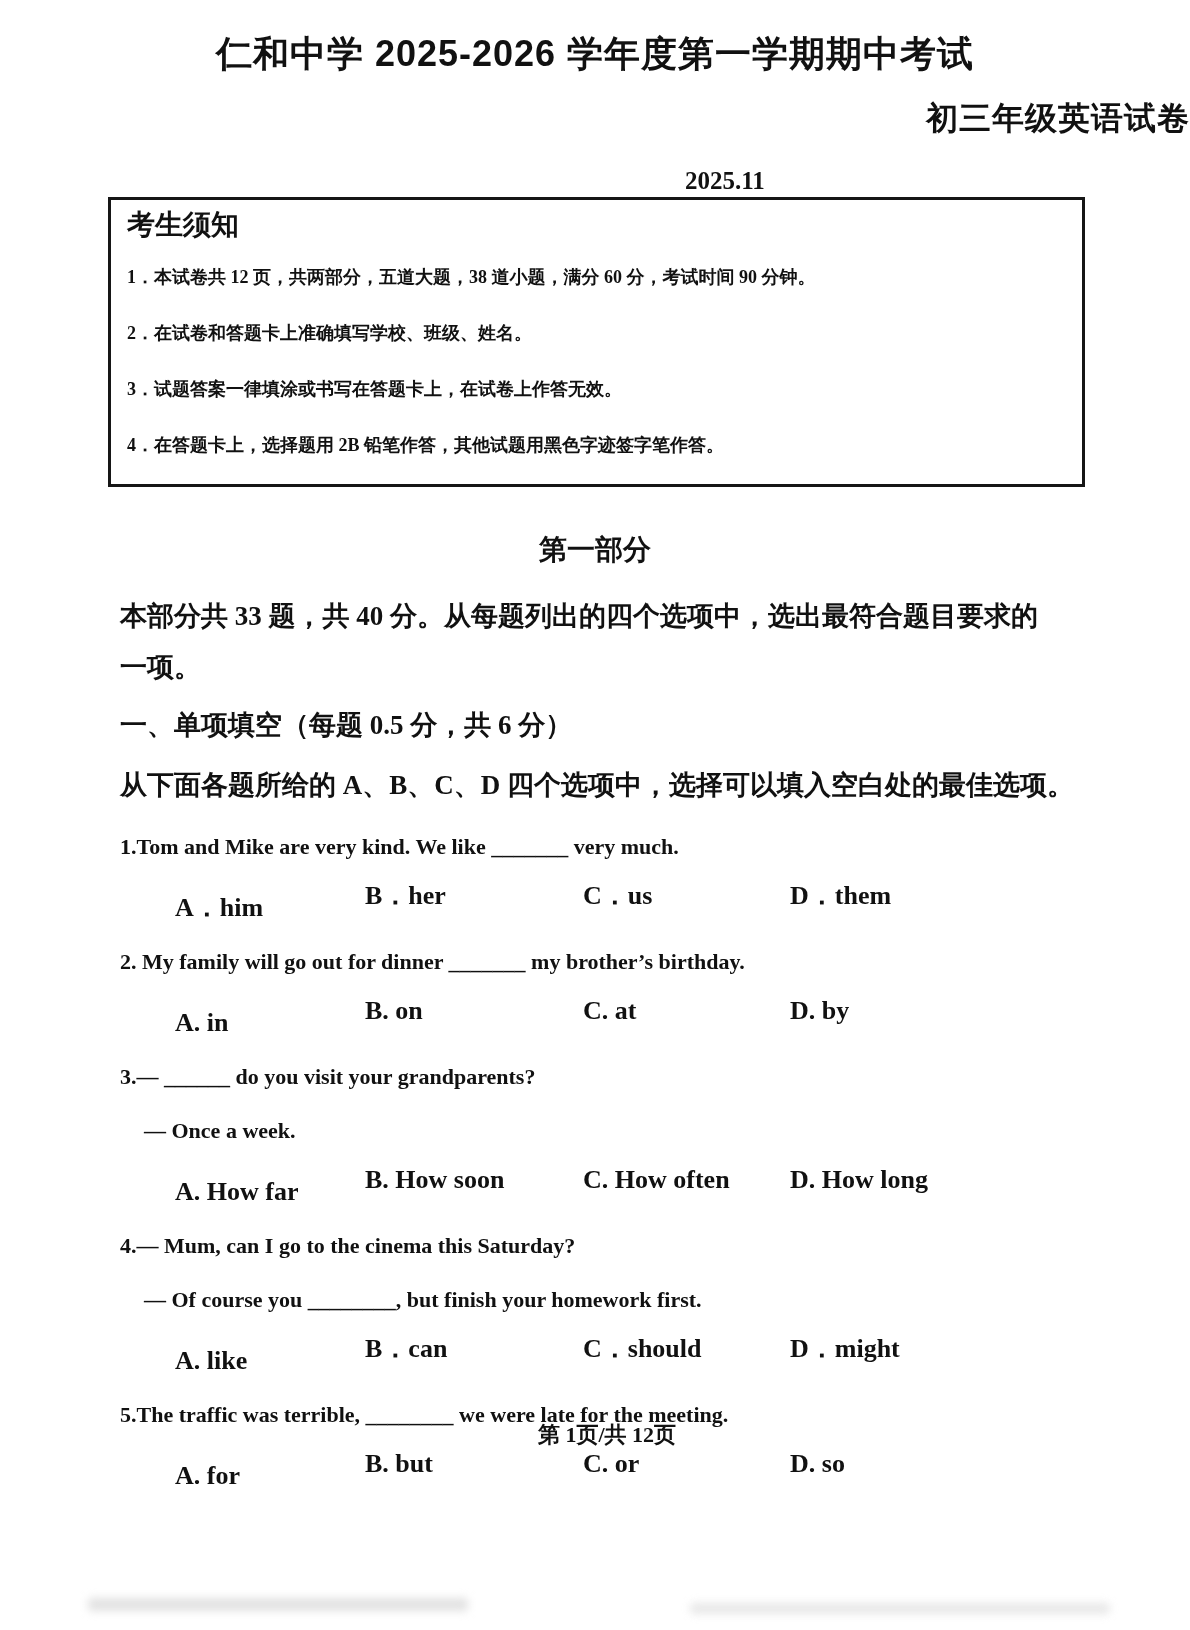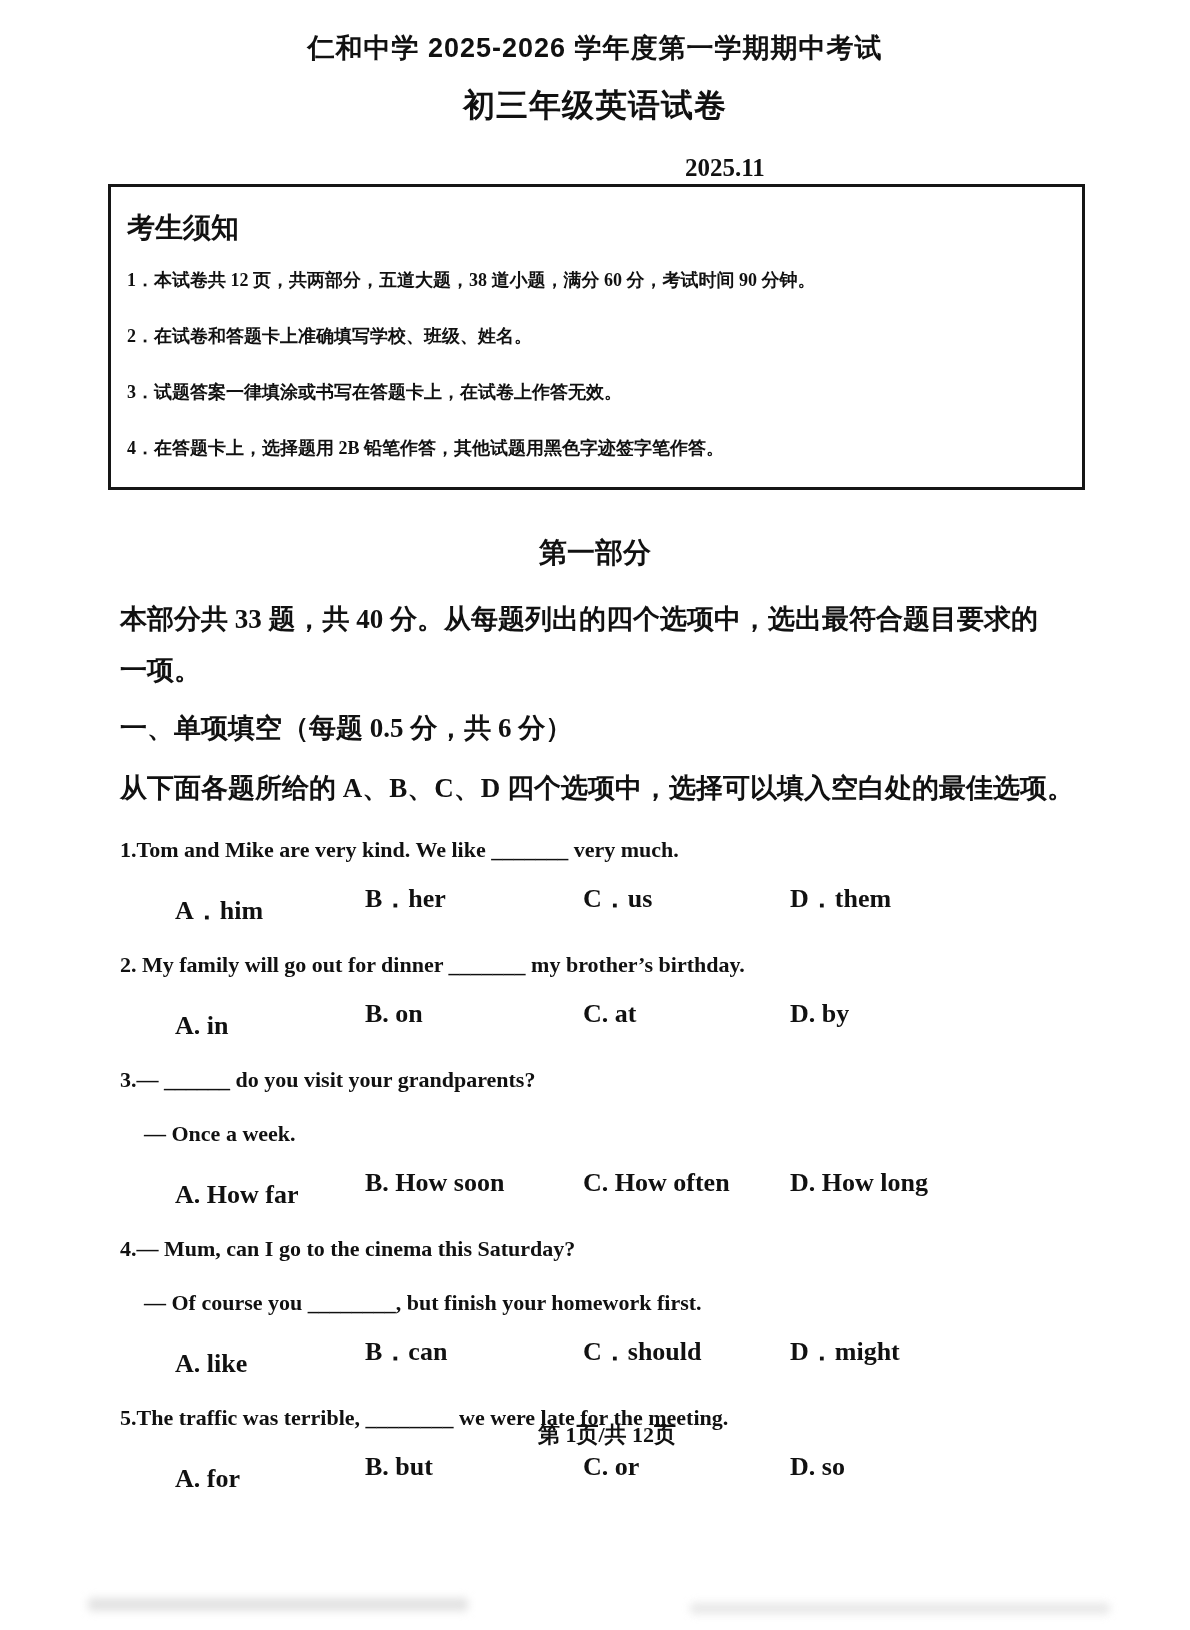--- a/index.html
+++ b/index.html
@@ -10,43 +10,43 @@
     height: 1630px;
     background: #ffffff;
     color: #111111;
     font-family: "Liberation Serif", "DejaVu Serif", serif;
     overflow: hidden;
   }
   .title {
     padding-top: 30px;
     text-align: center;
     font-family: "Liberation Sans", "DejaVu Sans", sans-serif;
-    font-size: 27px;
+    font-size: 36px;
     font-weight: 700;
     letter-spacing: 1px;
   }
   .subtitle {
     margin-top: 18px;
-    text-align: center;
+    text-align: right;
     font-family: "Liberation Sans", "DejaVu Sans", sans-serif;
     font-size: 32px;
     font-weight: 700;
     letter-spacing: 1px;
   }
   .date {
     margin: 26px 0 0 685px;
     font-size: 25px;
     font-weight: 700;
     width: fit-content;
   }
   .notice-box {
     margin: 2px 0 0 108px;
     width: 977px;
     border: 3px solid #161616;
-    padding: 20px 18px 14px 16px;
+    padding: 4px 18px 14px 16px;
   }
   .notice-heading {
     font-size: 28px;
     font-weight: 700;
     line-height: 42px;
   }
   .notice-item {
     font-size: 18px;
     font-weight: 700;
     line-height: 50px;

